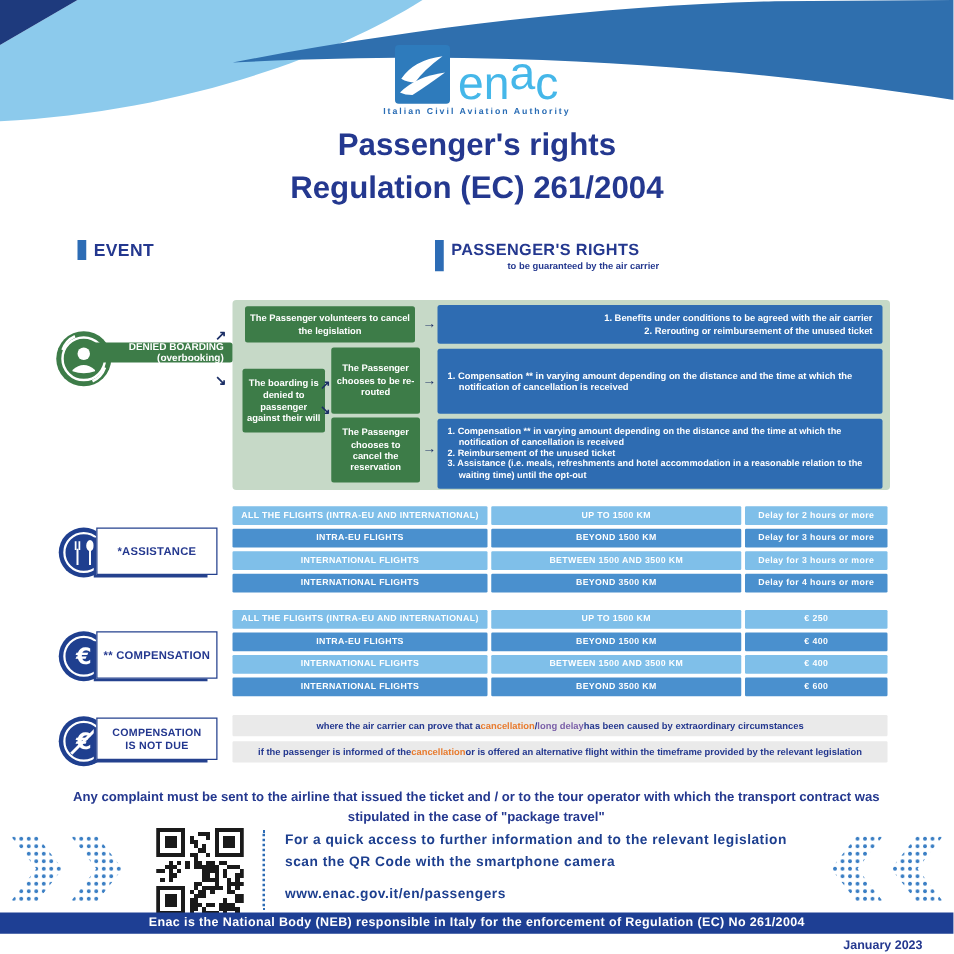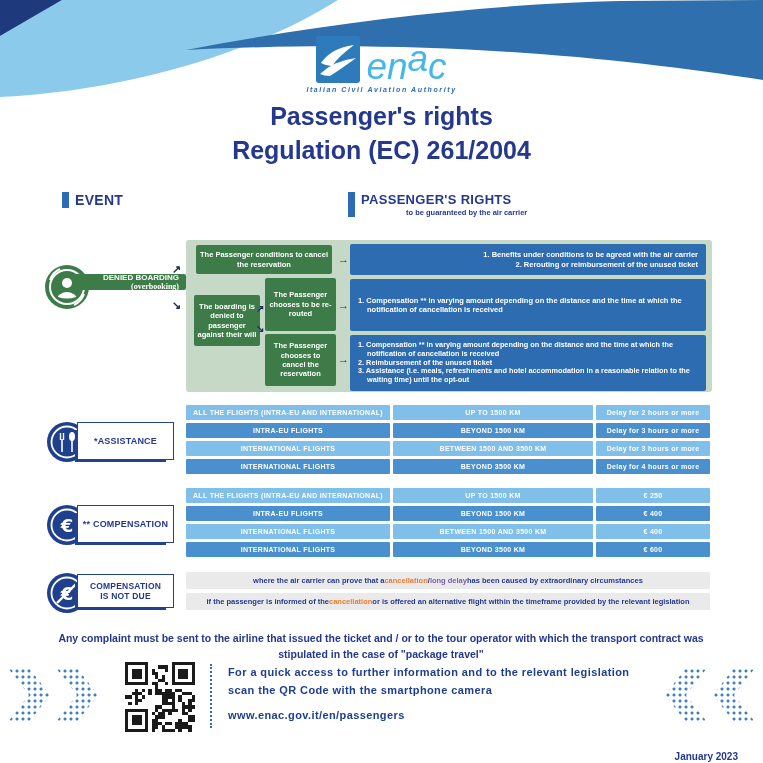--- a/index.html
+++ b/index.html
@@ -3,21 +3,21 @@
 <meta charset="utf-8">
 <style>
   html,body { margin:0; padding:0; background:#fff; }
   .page {
     position:relative; width:763px; height:763px; background:#ffffff;
     font-family:"Liberation Sans", sans-serif; overflow:hidden;
   }
   
   .wave { position:absolute; top:0; left:0; width:763px; height:120px; }
   
-  .logo { position:absolute; top:36px; left:50%; transform:translateX(-50%); width:170px; text-align:center;font-style:italic; }
+  .logo { position:absolute; top:36px; left:50%; transform:translateX(-50%); width:170px; text-align:center; }
   .logo-row { display:flex; align-items:flex-end; justify-content:center; gap:6px; }
   .logo-sq { width:44px; height:47px; background:#2e7bbc; border-radius:3px; position:relative; flex:0 0 auto; }
   .brand { font-size:37px; line-height:0.9; color:#45b7e9; font-weight:500; letter-spacing:0; }
   .brand .raised { position:relative; top:-8px; }
   .tagline { margin-top:3px; font-size:7px; font-weight:bold; letter-spacing:1.6px; color:#2a6db5; white-space:nowrap; }
   
   .title1 { position:absolute; top:102px; left:0; width:763px; text-align:center;
             font-size:25px; font-weight:800; color:#24388f; }
   .title2 { position:absolute; top:136px; left:0; width:763px; text-align:center;
             font-size:25px; font-weight:800; color:#24388f; }
@@ -34,21 +34,21 @@
           line-height:1.25; border-radius:2px; padding:2px 3px; box-sizing:border-box; }
   .bbox { position:absolute; left:350px; width:356px; background:#2e6cb2; color:#fff;
           font-size:7.5px; font-weight:bold; line-height:1.22; border-radius:2px;
           padding:4px 8px; box-sizing:border-box; display:flex; flex-direction:column; justify-content:center; }
   .bline { padding-left:9px; text-indent:-9px; }
   .flowarrow { position:absolute; color:#1b2e66; font-weight:bold; font-size:11px; line-height:1; }
   .event-pill { position:absolute; left:72px; top:36px; width:114px; height:16px; background:#3d7c48;
                 border-radius:2px; color:#fff; display:flex; flex-direction:column; justify-content:center;
                 align-items:flex-end; padding-right:7px; box-sizing:border-box; }
   .event-pill .l1 { font-size:8px; font-weight:800; }
-  .event-pill .l2 { font-size:8px; font-weight:600;font-family:Liberation Serif, serif; }
+  .event-pill .l2 { font-size:8px; font-weight:600; }
   .circle-ic { position:absolute; border-radius:50%; }
   
   .band { position:absolute; left:0; width:763px; }
   .tbl { position:absolute; left:186px; top:0; width:524px; }
   .trow { display:grid; grid-template-columns:204px 200px 114px; gap:3px; margin-bottom:3px; }
   .cell { height:15px; display:flex; align-items:center; justify-content:center; color:#fff;
           font-size:7px; font-weight:bold; letter-spacing:.3px; border-radius:1px; text-align:center; }
   .r-light .cell { background:#7fbfe9; }
   .r-dark  .cell { background:#4a90ce; }
   .lblbox { position:absolute; left:77px; width:97px; background:#fff; border:1.5px solid #24418e;
@@ -133,21 +133,21 @@
     </div>
 
     <div class="event-pill">
       <div class="l1">DENIED BOARDING</div>
       <div class="l2">(overbooking)</div>
     </div>
 
     <div class="flowarrow" style="left:172px; top:26px;">↗</div>
     <div class="flowarrow" style="left:172px; top:62px;">↘</div>
 
-    <div class="gbox" style="left:196px; top:7px; width:136px; height:29px;">The Passenger conditions to cancel the reservation</div>
+    <div class="gbox" style="left:196px; top:7px; width:136px; height:29px;">The Passenger volunteers to cancel the legislation</div>
     <div class="gbox" style="left:194px; top:57px; width:66px; height:51px;">The boarding is denied to passenger against their will</div>
     <div class="gbox" style="left:265px; top:40px; width:71px; height:53px;">The Passenger chooses to be re-routed</div>
     <div class="gbox" style="left:265px; top:96px; width:71px; height:52px;">The Passenger chooses to cancel the reservation</div>
 
     <div class="flowarrow" style="left:256px; top:66px; font-size:10px;">↗</div>
     <div class="flowarrow" style="left:256px; top:86px; font-size:10px;">↘</div>
 
     <div class="flowarrow" style="left:338px; top:16px;">→</div>
     <div class="flowarrow" style="left:338px; top:62px;">→</div>
     <div class="flowarrow" style="left:338px; top:116px;">→</div>
@@ -406,15 +406,16 @@
       <div class="t1">For a quick access to further information and to the relevant legislation</div>
       <div class="t2">scan the QR Code with the smartphone camera</div>
       <div class="url">www.enac.gov.it/en/passengers</div>
     </div>
     <div class="chevs right">
       <div class="chev"></div>
       <div class="chev"></div>
     </div>
   </div>
 
+  <div class="footer-bar">Enac is the National Body (NEB) responsible in Italy for the enforcement of Regulation (EC) No 261/2004</div>
   <div class="date">January 2023</div>
 
 </div>
 
 </body></html>

